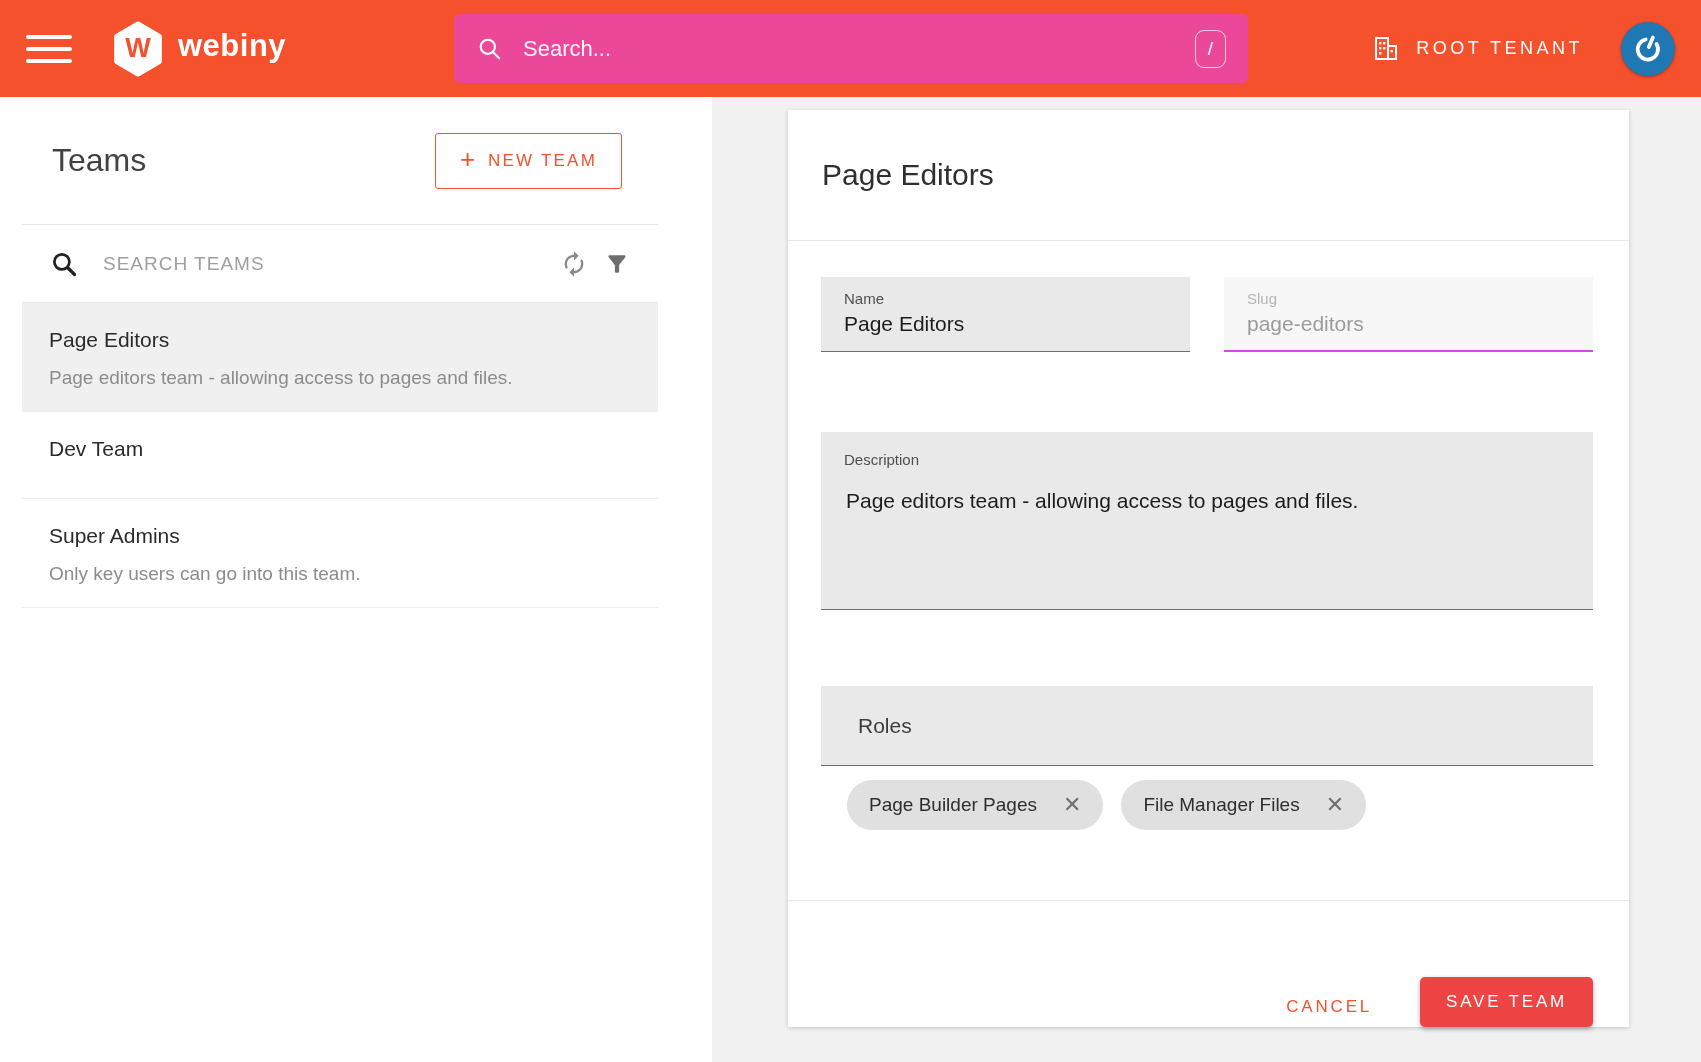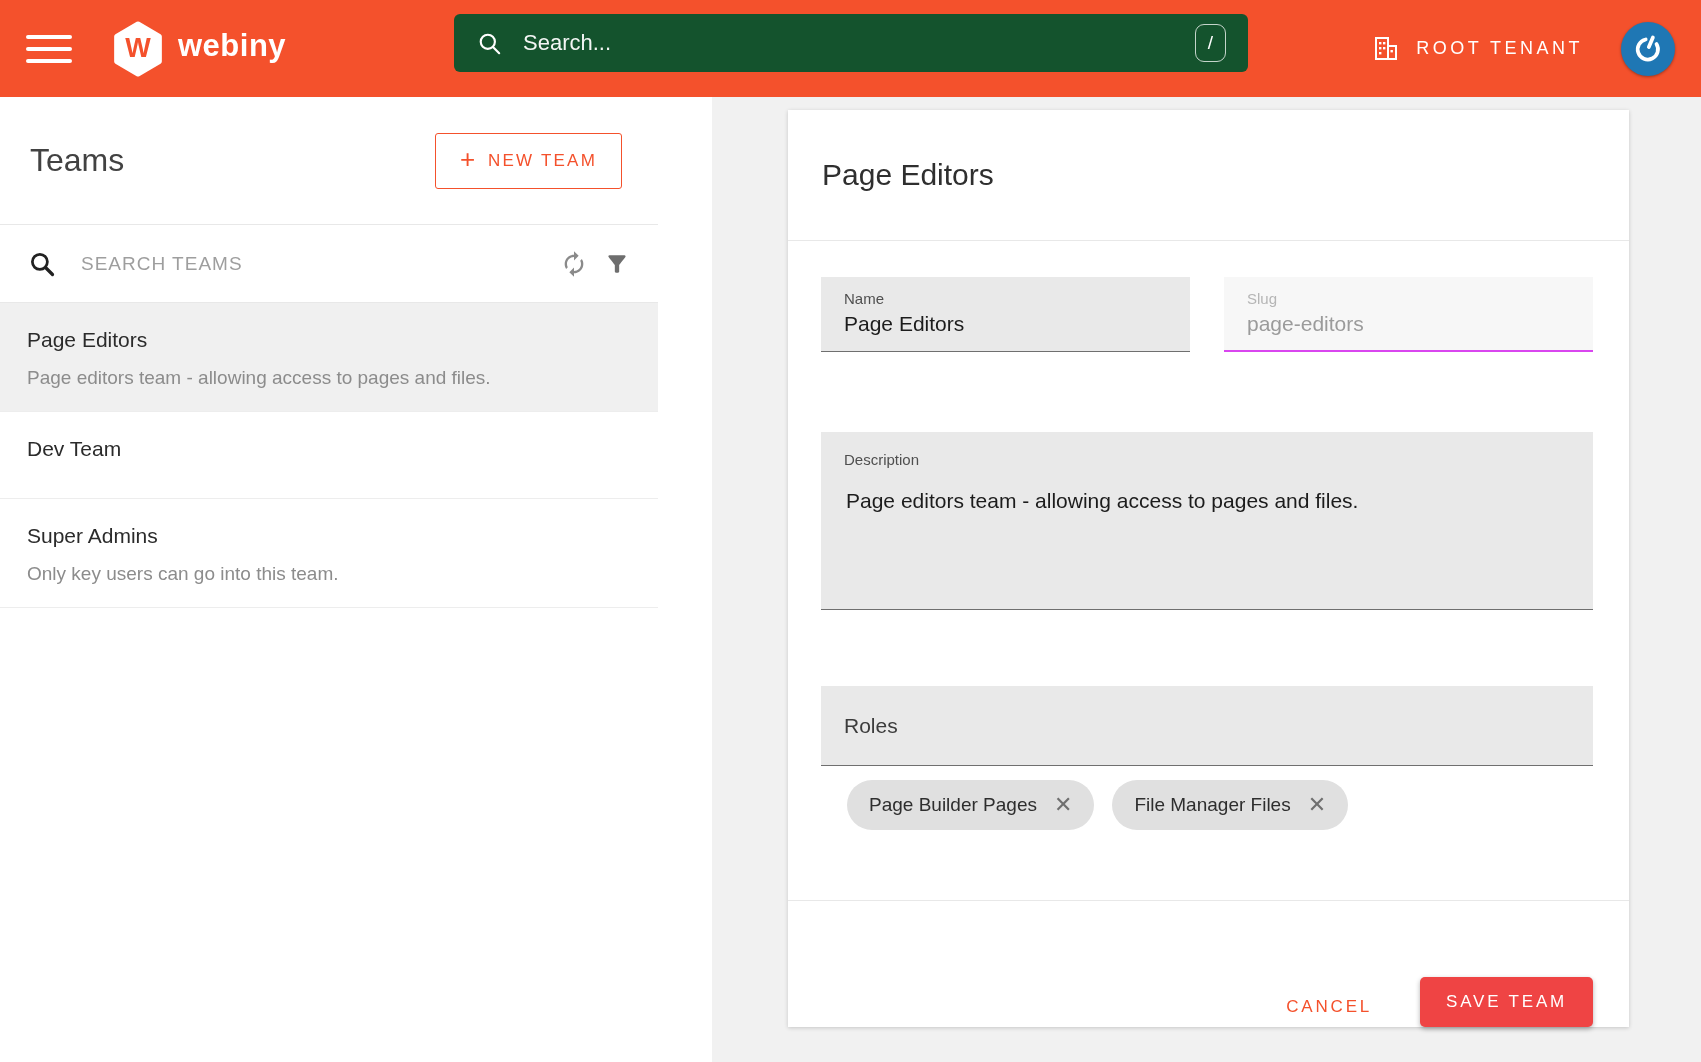--- a/index.html
+++ b/index.html
@@ -22,22 +22,22 @@
   .brand { display: flex; align-items: center; gap: 14px; margin-left: 40px; cursor: pointer; }
   .logo-hex { position: relative; width: 52px; height: 56px; }
   .logo-hex .logo-w {
     position: absolute; left: 0; top: 0; width: 52px; height: 56px;
     display: flex; align-items: center; justify-content: center;
     color: #F4512C; font-weight: bold; font-size: 27px;
   }
   .brand-text { color: #fff; font-size: 31px; font-weight: bold; letter-spacing: .5px; padding-bottom: 5px; }
 
   .topbar-search {
-    position: absolute; left: 454px; top: 14px; width: 794px; height: 58px;
-    background: #14532d; border-radius: 6px;
+    position: absolute; left: 454px; top: 14px; width: 794px; height: 69px;
+    background: #ec4899; border-radius: 6px;
     display: flex; align-items: center; padding: 0 22px;
   }
   .topbar-search input {
     flex: 1; background: transparent; border: none; outline: none;
     color: #fff; font-size: 22px; margin-left: 18px; font-family: inherit;
   }
   .topbar-search input::placeholder { color: rgba(255,255,255,0.95); opacity: 1; }
   .slash-badge {
     width: 31px; height: 38px; border: 1px solid rgba(255,255,255,0.75); border-radius: 9px;
     color: #fff; display: flex; align-items: center; justify-content: center; font-size: 19px;
@@ -46,21 +46,21 @@
   .tenant { display: flex; align-items: center; gap: 15px; background: none; border: none; cursor: pointer;
     color: #fff; font-size: 18px; letter-spacing: 3.5px; font-family: inherit; }
   .avatar { width: 54px; height: 54px; border-radius: 50%; background: #1F77B4; border: none; cursor: pointer;
     display: flex; align-items: center; justify-content: center; box-shadow: 0 1px 3px rgba(0,0,0,0.35); padding: 0; }
 
   
   .main { flex: 1; min-height: 0; display: flex; background: #f1f1f1; }
 
   
   .left-panel { width: 712px; flex: 0 0 auto; background: #fff; }
-  .panel-inner { width: 658px; }
+  .panel-inner { width: 658px; padding-left: 22px; }
   .panel-header { height: 128px; display: flex; align-items: center;
     padding: 0 36px 0 30px; border-bottom: 1px solid #e8e8e8; }
   .panel-header h1 { margin: 0; font-size: 32px; font-weight: 400; color: #424242; }
   .new-team-btn { margin-left: auto; height: 56px; padding: 0 24px; background: #fff; cursor: pointer;
     border: 1px solid #F4512C; border-radius: 3px; color: #F4512C;
     display: flex; align-items: center; gap: 13px; font-size: 17px; letter-spacing: 2.2px; font-family: inherit; }
   .new-team-btn .plus { font-size: 26px; line-height: 1; letter-spacing: 0; padding-bottom: 3px; }
 
   .search-row { height: 78px; display: flex; align-items: center;
     padding: 0 20px 0 27px; border-bottom: 1px solid #e8e8e8; }
@@ -92,26 +92,26 @@
   .field.disabled { background: #f7f7f7; border-bottom: 2px solid #d946ef; }
   .field.disabled label { color: #b5b5b5; }
   .field.disabled input { color: #9b9b9b; }
 
   .field.textarea { margin-bottom: 76px; padding: 19px 24px 0 23px; }
   .field.textarea label { margin-bottom: 19px; }
   .field.textarea textarea { display: block; width: 100%; height: 122px; resize: none;
     background: transparent; border: none; outline: none;
     font-size: 21px; color: #1c1c1c; font-family: inherit; }
 
-  .field.roles { height: 80px; display: flex; align-items: center; padding: 0 0 0 23px; }
+  .field.roles { height: 80px; display: flex; align-items: center; padding: 0 0 0 37px; }
   .roles-label { font-size: 21px; color: #3c3c3c; }
 
   .chips { display: flex; gap: 18px; padding: 14px 0 0 26px; }
   .chip { height: 50px; background: #e0e0e0; border-radius: 25px; cursor: pointer;
-    display: flex; align-items: center; padding: 0 22px; gap: 17px; font-size: 19px; color: #2e2e2e; justify-content: space-between; }
+    display: flex; align-items: center; padding: 0 22px; gap: 26px; font-size: 19px; color: #2e2e2e; justify-content: space-between; }
   .chip-x { background: none; border: none; cursor: pointer; padding: 0;
     font-size: 22px; color: #6f6f6f; line-height: 1; font-family: inherit; }
 
   .card-footer { flex: 0 0 auto; margin-top: auto; height: 127px; border-top: 1px solid #e8e8e8;
     display: flex; align-items: flex-end; justify-content: flex-end; gap: 38px; padding: 0 36px; }
   .cancel-btn { background: none; border: none; cursor: pointer; padding: 10px;
     color: #F4512C; font-size: 17px; letter-spacing: 2.8px; font-family: inherit; }
   .save-btn { height: 50px; padding: 0 26px; background: #ef4444; border: none; border-radius: 5px;
     cursor: pointer; color: #fff; font-size: 17px; letter-spacing: 2.8px; font-family: inherit;
     box-shadow: 0 2px 5px rgba(0,0,0,0.3); }

